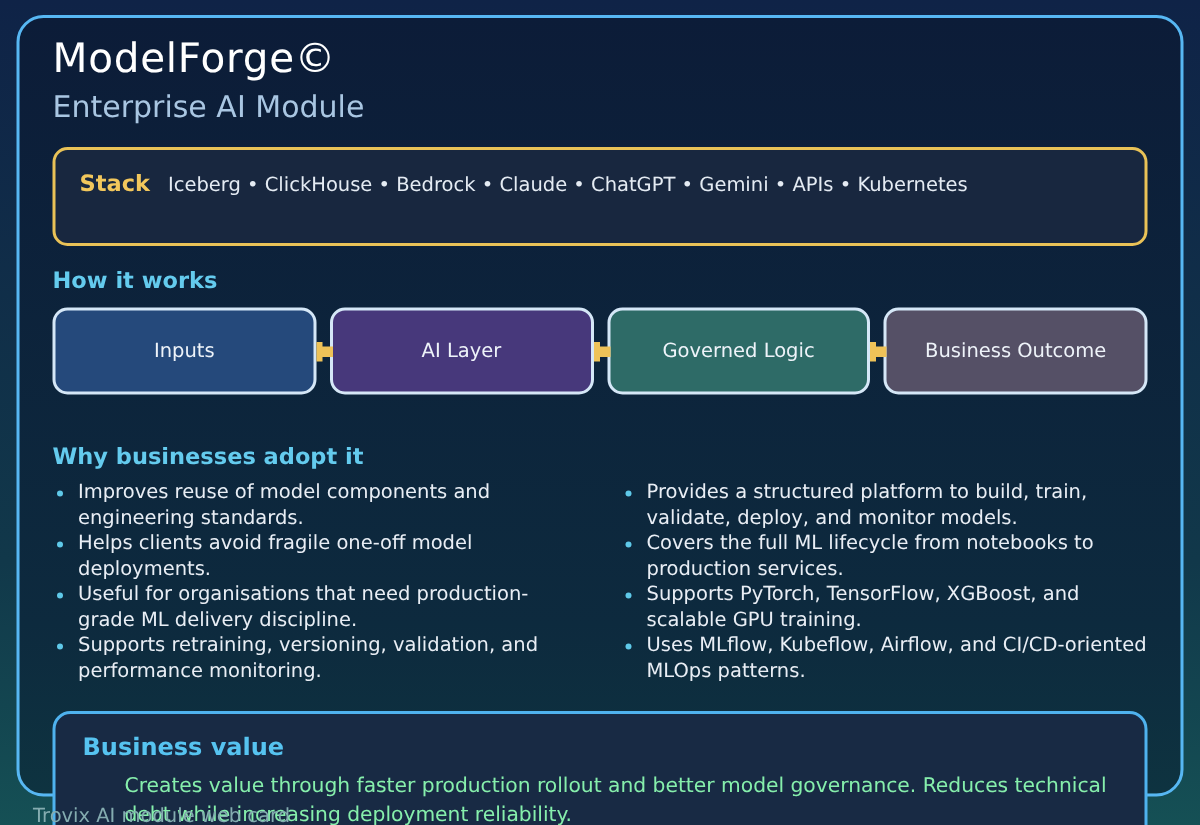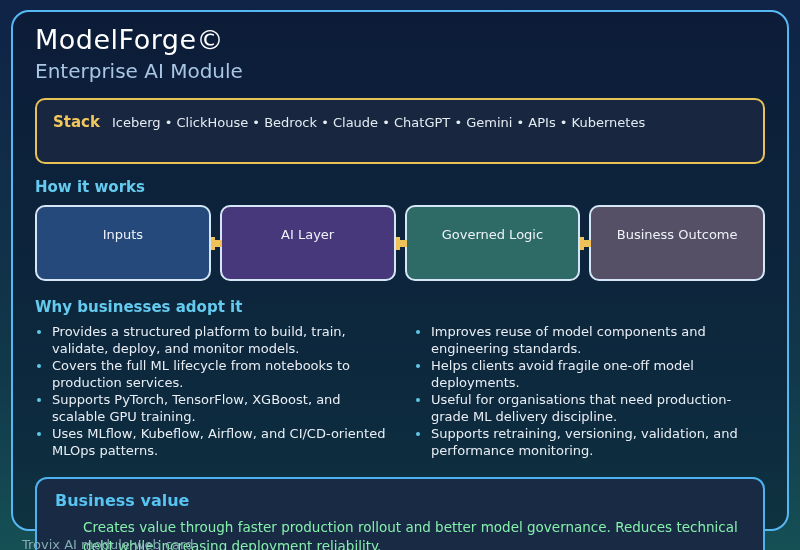--- a/index.html
+++ b/index.html
@@ -59,21 +59,21 @@
   }
   .how-heading { margin-top: 14px; }
   .flow {
     margin-top: 9px;
     display: flex;
     align-items: center;
   }
   .step {
     flex: 1 1 0;
     box-sizing: border-box;
-    height: 76px;
+    height: 58px;
     border: 2px solid #d5e7f7;
     border-radius: 10px;
     text-align: center;
     padding-top: 20px;
     font-size: 13px;
     color: #eef3f9;
   }
   .flow-arrow {
     flex: 0 0 13px;
     width: 13px; height: 13px;
@@ -88,21 +88,21 @@
     width: 4px; height: 13px;
     background: #eec258;
   }
   .flow-arrow::after {
     content: "";
     position: absolute;
     left: 5px; top: 3px;
     width: 8px; height: 7px;
     background: #eec258;
   }
-  .why-heading { margin-top: 17px; }
+  .why-heading { margin-top: 32px; }
   .why-cols {
     display: flex;
     gap: 28px;
     margin-top: 7px;
   }
   .why-col { flex: 1 1 0; }
   .why-col ul {
     margin: 0;
     padding-left: 17px;
   }
@@ -163,32 +163,32 @@
     <div class="step" style="background: rgb(46, 107, 103);">Governed Logic</div>
     <div class="flow-arrow"></div>
     <div class="step" style="background: rgb(85, 80, 102);">Business Outcome</div>
   </div>
 
   <div class="section-heading why-heading">Why businesses adopt it</div>
 
   <div class="why-cols">
     <div class="why-col">
       <ul>
+        <li>Improves reuse of model components and engineering standards.</li>
+        <li>Helps clients avoid fragile one-off model deployments.</li>
+        <li>Useful for organisations that need production-grade ML delivery discipline.</li>
+        <li>Supports retraining, versioning, validation, and performance monitoring.</li>
+      </ul>
+    </div>
+    <div class="why-col">
+      <ul>
         <li>Provides a structured platform to build, train, validate, deploy, and monitor models.</li>
         <li>Covers the full ML lifecycle from notebooks to production services.</li>
         <li>Supports PyTorch, TensorFlow, XGBoost, and scalable GPU training.</li>
         <li>Uses MLflow, Kubeflow, Airflow, and CI/CD-oriented MLOps patterns.</li>
-      </ul>
-    </div>
-    <div class="why-col">
-      <ul>
-        <li>Improves reuse of model components and engineering standards.</li>
-        <li>Helps clients avoid fragile one-off model deployments.</li>
-        <li>Useful for organisations that need production-grade ML delivery discipline.</li>
-        <li>Supports retraining, versioning, validation, and performance monitoring.</li>
       </ul>
     </div>
   </div>
 
   <div class="bv-box">
     <div class="bv-heading">Business value</div>
     <div class="bv-text">Creates value through faster production rollout and better model governance. Reduces technical debt while increasing deployment reliability.</div>
   </div>
 
 </div>

